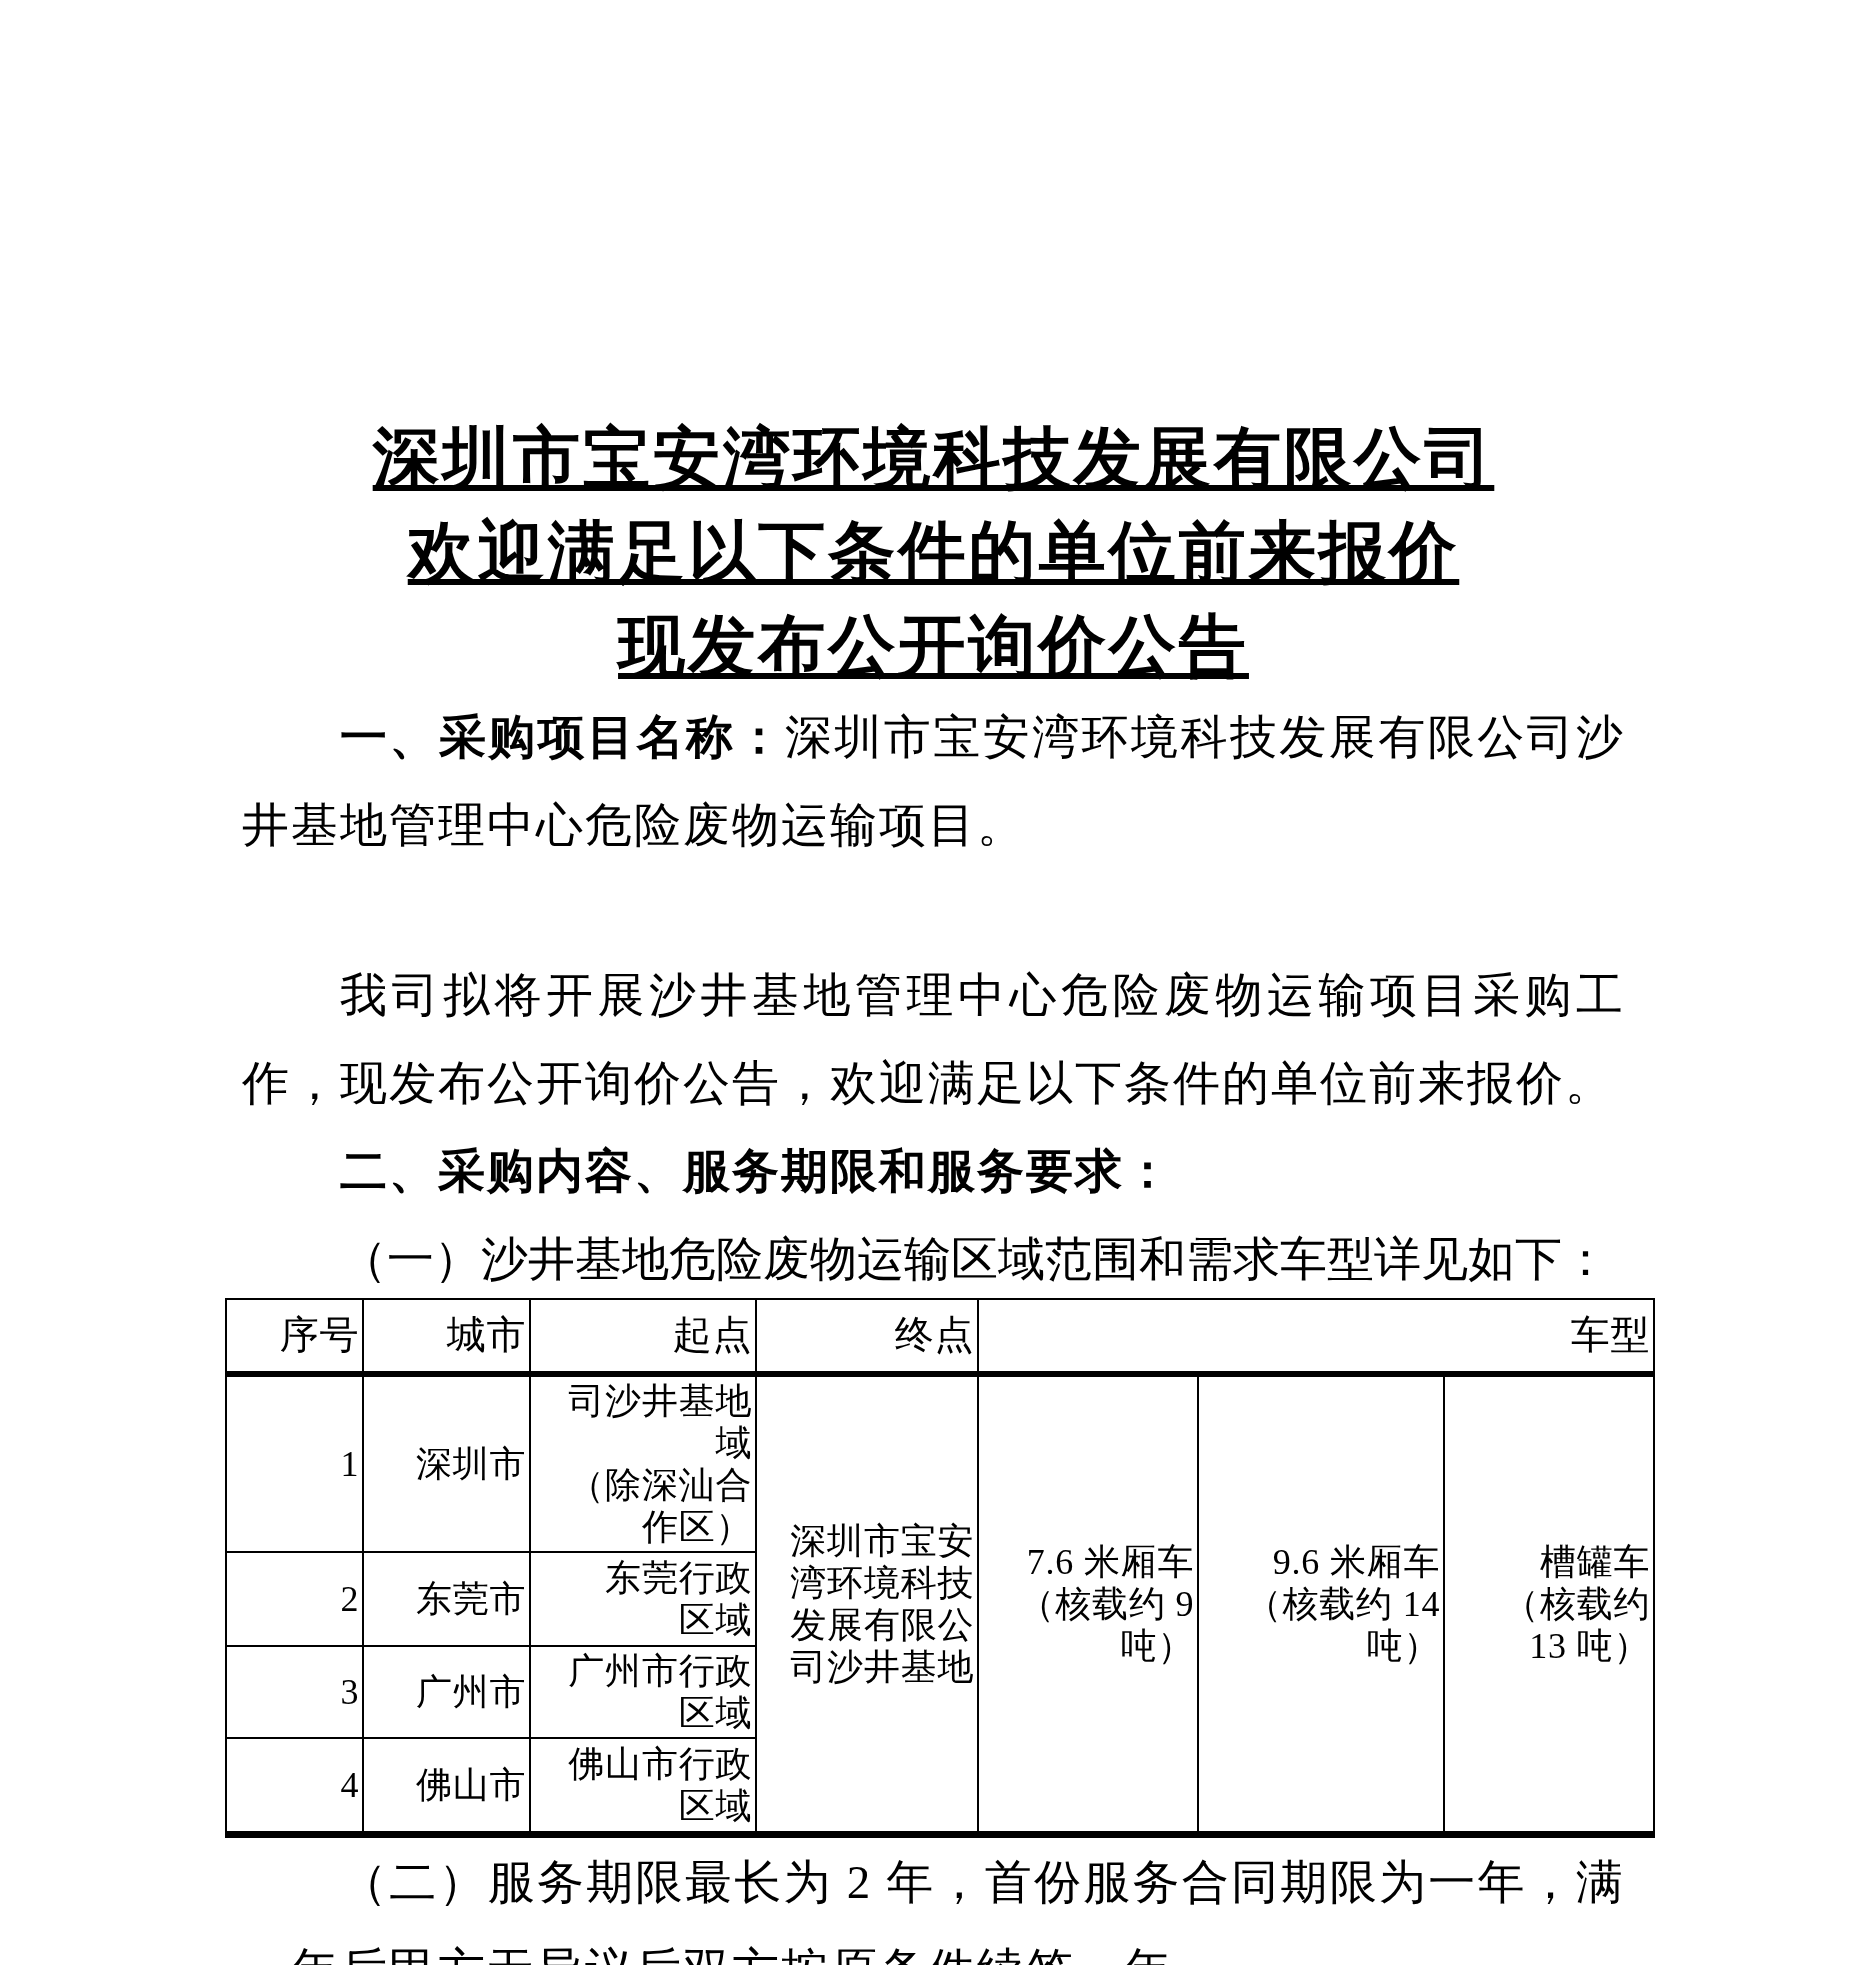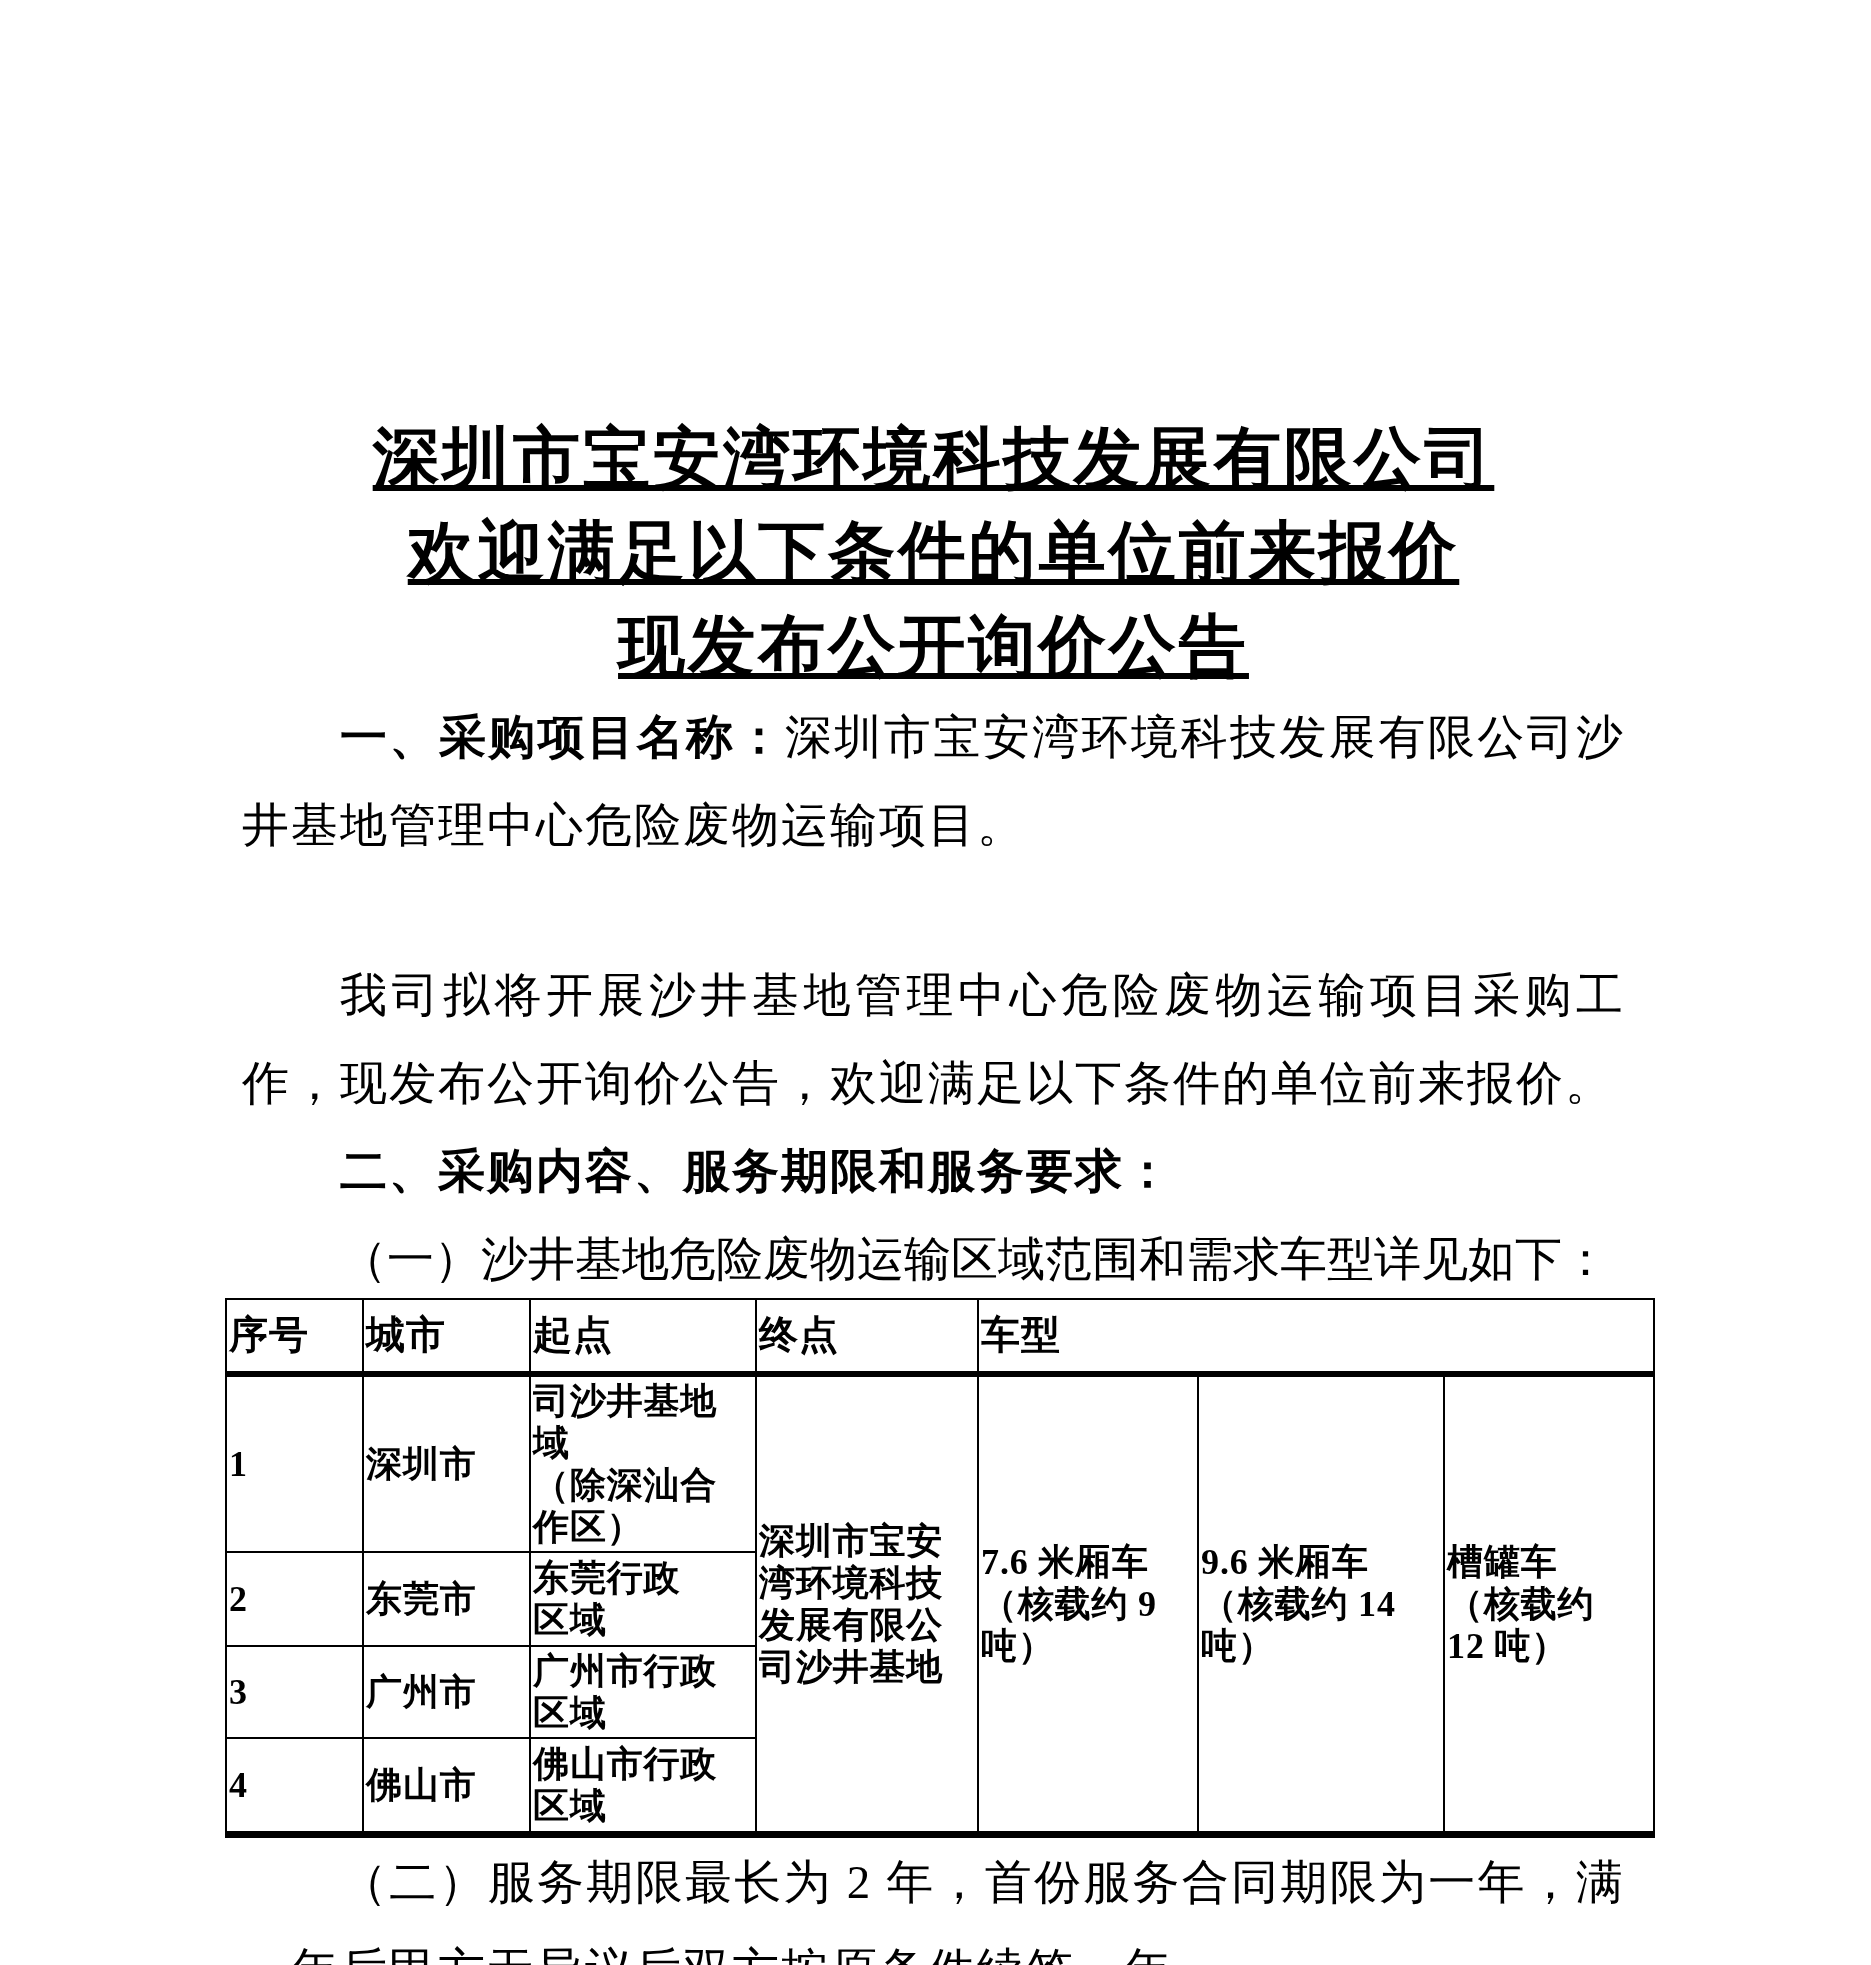--- a/index.html
+++ b/index.html
@@ -41,25 +41,25 @@
   .bold { font-weight: bold; }
   table.route-table {
     border-collapse: collapse;
     table-layout: fixed;
     width: 1427px;
     margin-left: -17.3px;
     margin-top: -5.5px;
   }
   .route-table th, .route-table td {
     border: 2.4px solid #000;
-    font-weight: bold;
+    font-weight: normal;
     font-size: 36px;
     line-height: 42px;
     letter-spacing: 0.8px;
-    text-align: left;
+    text-align: right;
     vertical-align: middle;
     padding: 3.1px 2.4px;
     overflow: hidden;
   }
   .route-table thead th {
     height: 65px;
     font-size: 39px;
     border-bottom-width: 6.3px;
   }
   .route-table .pre { white-space: pre-line; }
@@ -121,21 +121,21 @@
 发展有限公
 司沙井基地</td>
           <td class="pre vspan" rowspan="4">7.6 米厢车
 （核载约 9
 吨）</td>
           <td class="pre vspan" rowspan="4">9.6 米厢车
 （核载约 14
 吨）</td>
           <td class="pre vspan" rowspan="4">槽罐车
 （核载约
-12 吨）</td>
+13 吨）</td>
         </tr>
         <tr class="r2">
           <td>2</td>
           <td>东莞市</td>
           <td class="pre">东莞行政
 区域</td>
         </tr>
         <tr class="r3">
           <td>3</td>
           <td>广州市</td>

